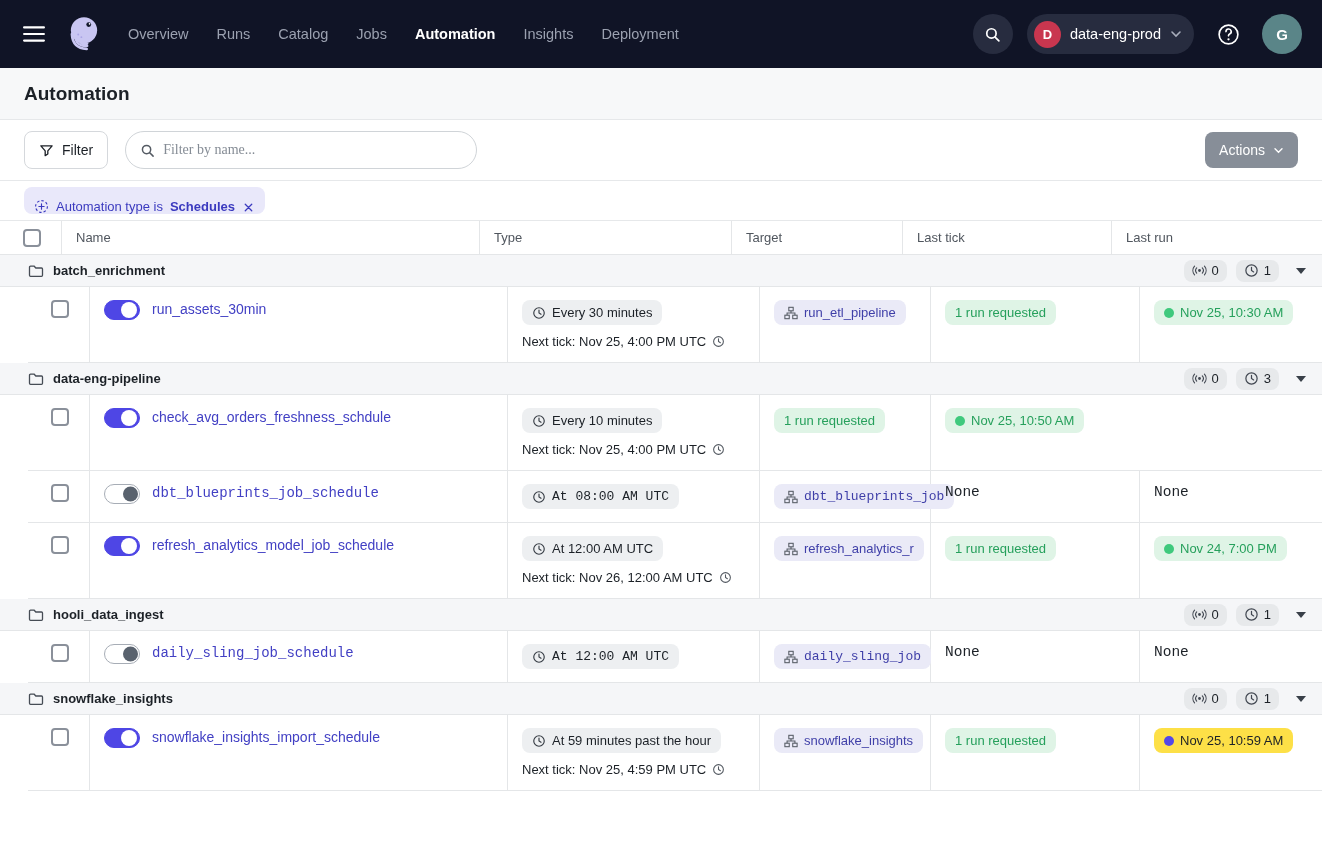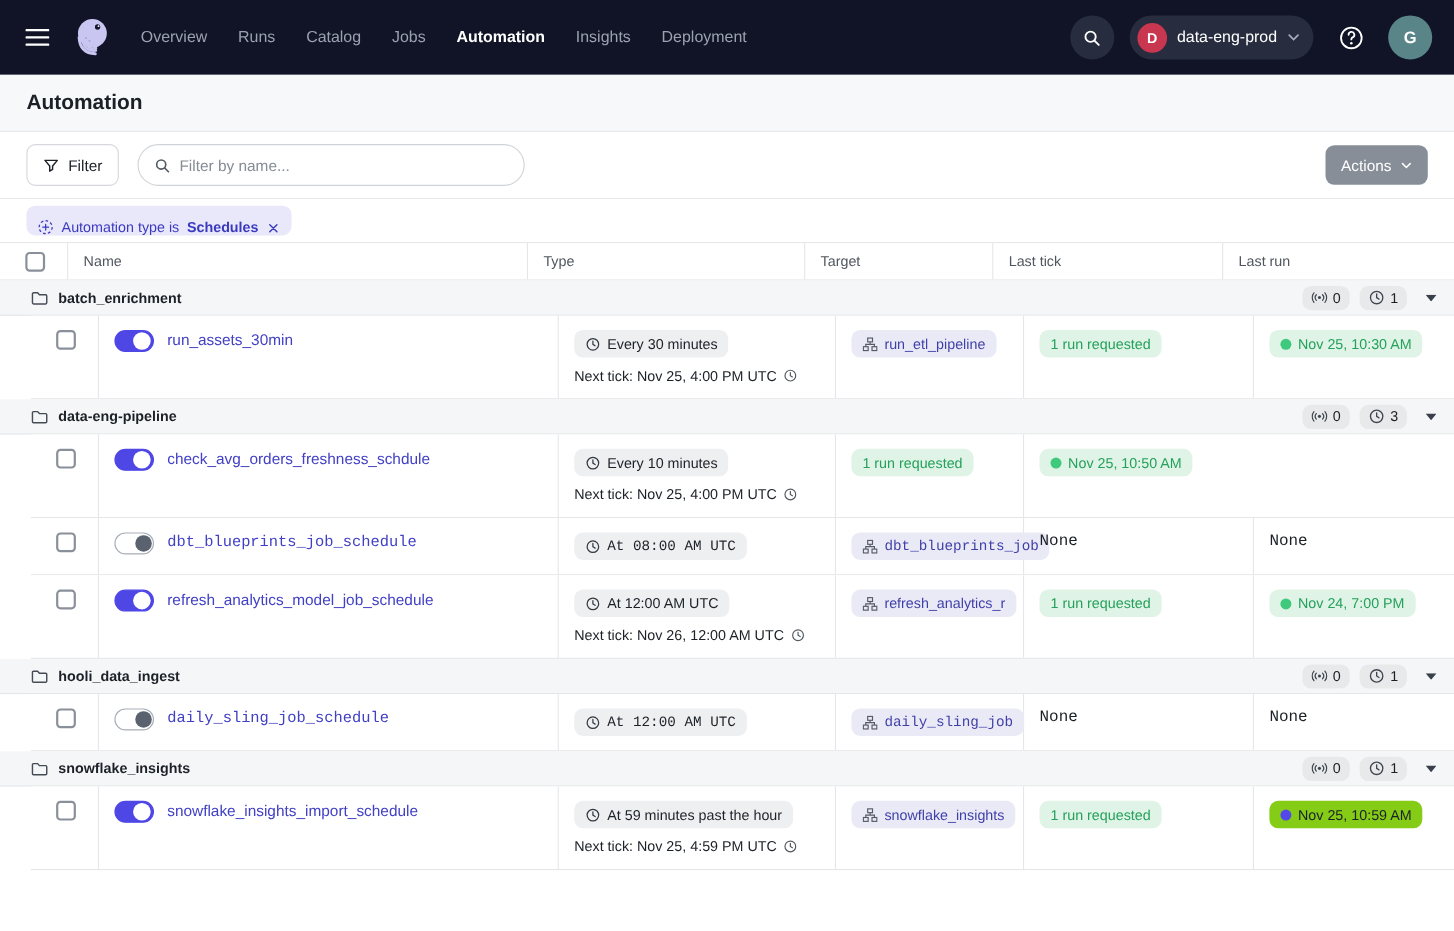--- a/index.html
+++ b/index.html
@@ -24,21 +24,21 @@
   .ws-name { color:#ffffff; font-size:14.5px; }
   .help-btn { width:40px; height:40px; display:flex; align-items:center; justify-content:center; cursor:pointer; }
   .avatar { width:40px; height:40px; border-radius:50%; background:#5A8588; color:#fff; font-size:15px; font-weight:bold; display:flex; align-items:center; justify-content:center; cursor:pointer; }
   
   .title-band { height:52px; background:#F7F8F9; border-bottom:1px solid #E6E8EA; display:flex; align-items:center; padding:0 24px; }
   .page-title { font-size:19px; font-weight:bold; color:#1C2127; }
   
   .toolbar { height:61px; background:#fff; border-bottom:1px solid #E6E8EA; display:flex; align-items:center; padding:0 24px; }
   .filter-btn { height:38px; background:#fff; border:1px solid #D5D8DC; border-radius:8px; display:flex; align-items:center; gap:8px; padding:0 14px; font-size:14px; color:#1C2127; cursor:pointer; }
   .search-box { height:38px; width:352px; margin-left:17px; border:1px solid #D0D4D8; border-radius:19px; display:flex; align-items:center; gap:8px; padding:0 14px; background:#fff; }
-  .search-box input { border:none; outline:none; flex:1; font-size:14px; font-family:Liberation Sans, sans-serif; color:#0c4a6e; background:transparent; }
+  .search-box input { border:none; outline:none; flex:1; font-size:14px; font-family:Liberation Serif, serif; color:#0c4a6e; background:transparent; }
   .search-box input::placeholder { color:#858C95; }
   .actions-btn { margin-left:auto; height:36px; background:#878E98; color:#fff; border:none; border-radius:8px; display:flex; align-items:center; gap:8px; padding:0 14px; font-size:14px; cursor:default; }
   
   .chip-row { height:40px; background:#fff; border-bottom:1px solid #E6E8EA; display:flex; align-items:center; padding:0 24px; }
   .chip { height:27px; background:#E9E8FA; border-radius:8px; display:flex; align-items:flex-end; gap:7px; padding:0 10px; color:#3B3ABF; font-size:13px; }
   .chip b { font-weight:bold; }
   .chip .x { display:flex; align-items:center; cursor:pointer; }
   
   .grid { display:grid; grid-template-columns:62px 418px 252px 171px 209px 210px; }
   .cell { border-right:1px solid #E4E6E8; padding:0 14px; }
@@ -62,21 +62,21 @@
   .toggle.on { background:#4E46E5; border-color:#4E46E5; }
   .toggle.on .knob { background:#ffffff; right:2px; width:16px; height:16px; }
   .name-link { color:#4240C4; font-size:14px; text-decoration:none; cursor:pointer; margin-top:1px; }
   .pill { display:inline-flex; align-items:center; gap:6px; padding:5px 10px; border-radius:8px; font-size:13px; background:#EDEFF1; color:#1C2127; }
   .type-cell { display:flex; flex-direction:column; align-items:flex-start; gap:9px; }
   .next-tick { display:flex; align-items:center; gap:6px; font-size:13px; color:#1C2127; }
   .target-pill { background:#EAEAF7; color:#3F3FA8; cursor:pointer; }
   .tick-pill { background:#DFF4E6; color:#26A05C; }
   .run-pill { background:#DFF4E6; color:#26A05C; }
   .run-pill .dot { width:10px; height:10px; border-radius:50%; background:#3FC97D; }
-  .run-pill.progress { background:#84cc16; color:#1C2127; }
+  .run-pill.progress { background:#fde047; color:#1C2127; }
   .run-pill.progress .dot { background:#5348E8; }
   .none-text { font-size:14.5px; color:#1C2127; }
   .ic { display:inline-flex; align-items:center; justify-content:center; flex:none; }
 </style>
 </head>
 <body>
 
 <div class="topnav">
   <span class="hamburger">
     <svg width="22" height="18" viewBox="0 0 20 16">

